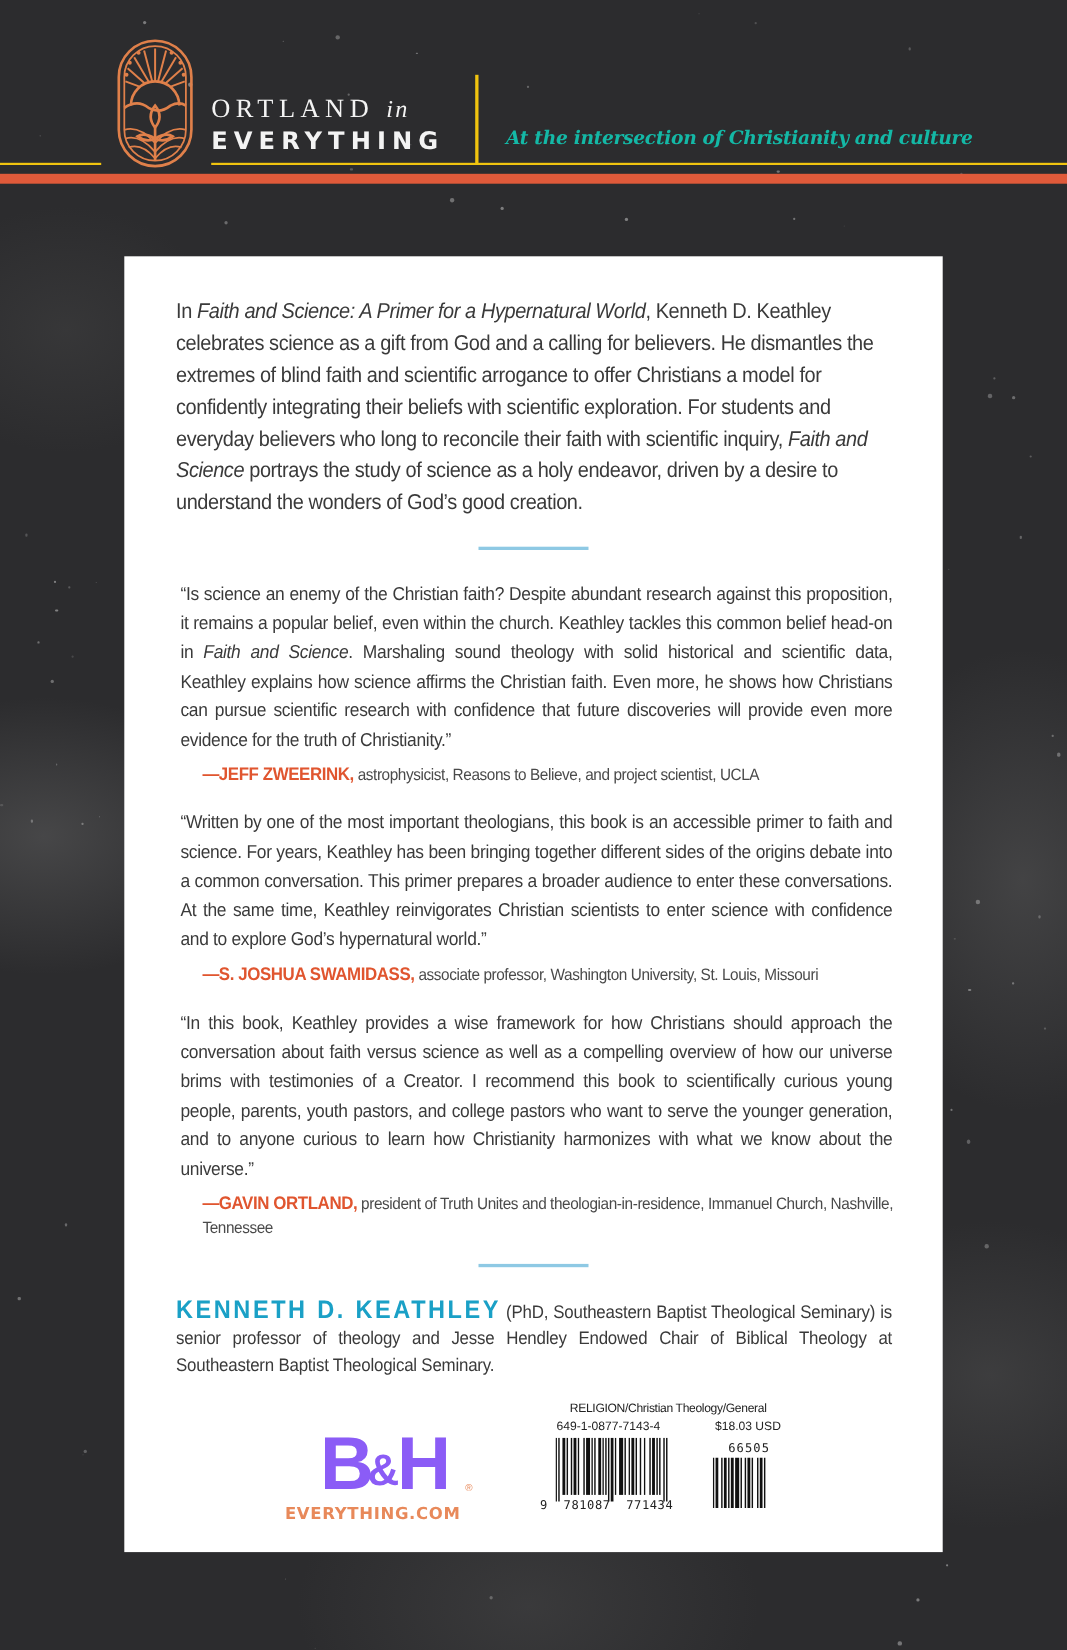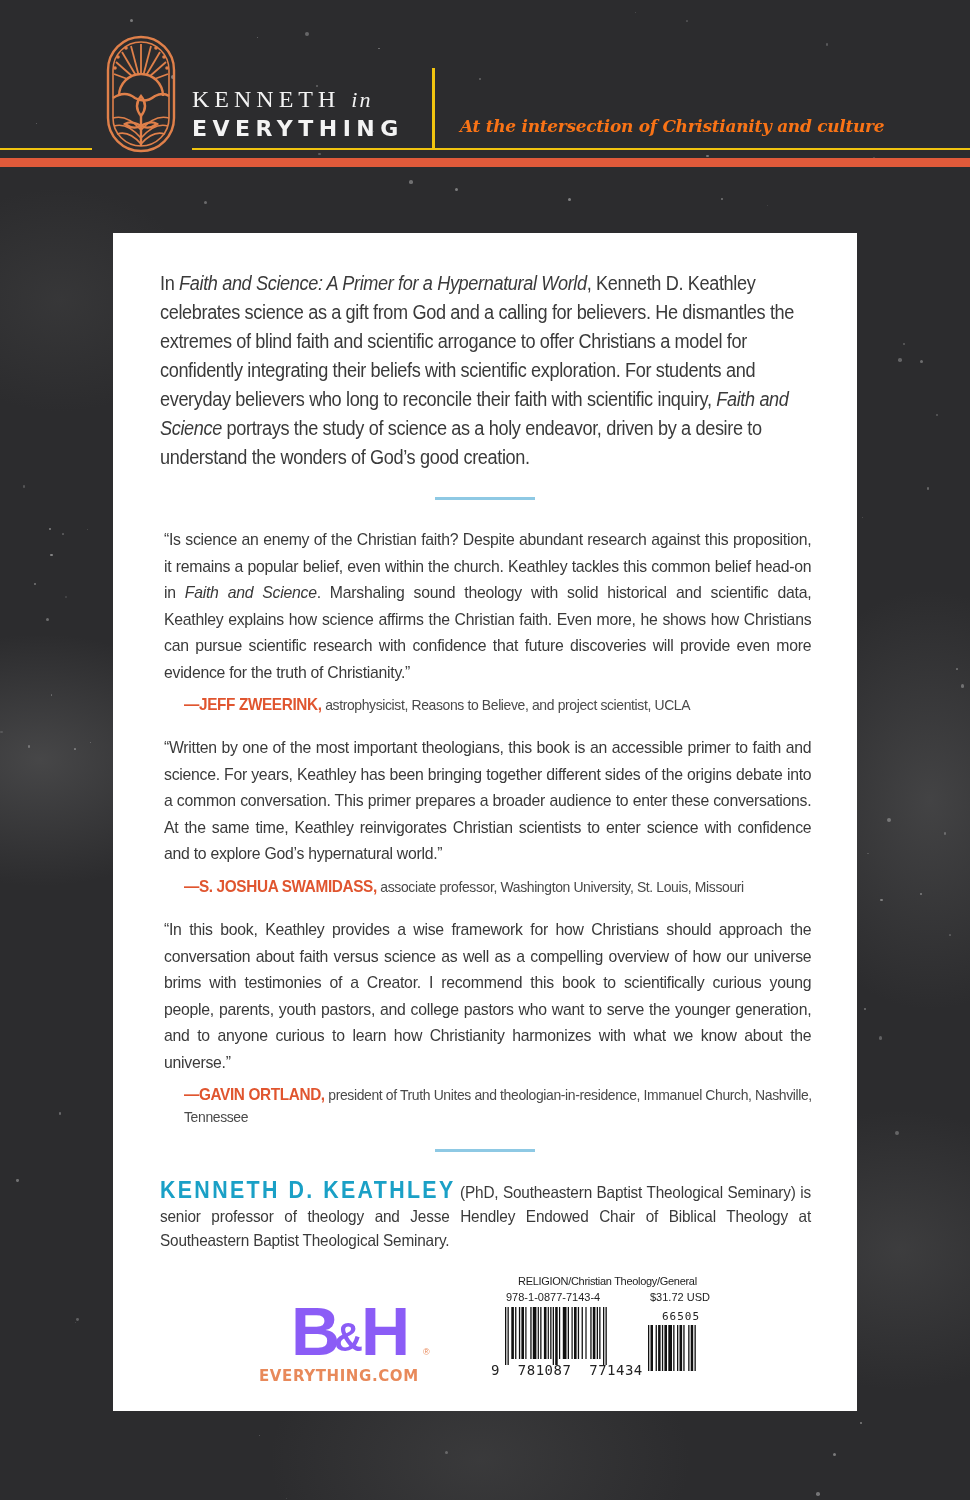--- a/index.html
+++ b/index.html
@@ -32,21 +32,21 @@
     position: absolute; left: 192px; top: 116px;
     font-family: "DejaVu Sans", sans-serif; font-weight: bold; color: #f3f3f3;
     font-size: 22px; letter-spacing: 5.5px;
   }
   .vline { position: absolute; left: 432px; top: 68px; width: 3px; height: 82px; background: #f1c40f; }
   .hline-left { position: absolute; left: 0; top: 148px; width: 92px; height: 2px; background: #f1c40f; }
   .hline-right { position: absolute; left: 192px; top: 148px; width: 778px; height: 2px; background: #f1c40f; }
   .tagline {
     position: absolute; left: 460px; top: 116px;
     font-family: "DejaVu Serif", serif; font-style: italic; font-weight: bold;
-    color: #f97316; font-size: 17px; letter-spacing: -0.3px;
+    color: #14b8a6; font-size: 17px; letter-spacing: -0.3px;
   }
   .red-bar { position: absolute; left: 0; top: 158px; width: 970px; height: 9px; background: #e05a3a; }
 
   
   .card {
     position: absolute; left: 113px; top: 233px; width: 744px; height: 1178px;
     background: #ffffff;
   }
   .blurb {
     position: absolute; left: 47px; top: 36px; width: 652px;
@@ -91,21 +91,21 @@
   }
 
   
   .barcode-box { position: absolute; left: 380px; top: 1040px; width: 240px; height: 112px; }
   .bc-cat { position: absolute; left: 25px; top: 2px; font-size: 11px; color: #222; letter-spacing: -0.3px; }
   .bc-isbn { position: absolute; left: 13px; top: 18px; font-size: 11px; color: #222; }
   .bc-price { position: absolute; left: 157px; top: 18px; font-size: 11px; color: #222; }
   .bc-main { position: absolute; left: 12px; top: 34px; width: 133px; height: 60px; }
   .bc-addon { position: absolute; left: 155px; top: 52px; width: 67px; height: 46px; }
   .bc-addnum { position: absolute; left: 169px; top: 37px; font-family: "DejaVu Sans Mono", monospace; font-size: 11px; color: #222; letter-spacing: 1px; }
-  .bc-digits { position: absolute; left: -2px; top: 89px; font-family: "DejaVu Sans Mono", monospace; font-size: 14px; color: #222; letter-spacing: 0.5px; white-space: pre; }
+  .bc-digits { position: absolute; left: -2px; top: 89px; font-family: "DejaVu Sans Mono", monospace; font-size: 11px; color: #222; letter-spacing: 0.5px; white-space: pre; }
 </style>
 </head>
 <body>
 
 <div class="bg-texture"></div>
 <div id="stars">
     <div class="star" style="left: 76.2012px; top: 1318.31px; width: 2.76826px; height: 2.76826px; opacity: 0.546494;"></div>
     <div class="star" style="left: 74.2843px; top: 747.827px; width: 1.70523px; height: 1.70523px; opacity: 0.703179;"></div>
     <div class="star" style="left: 170.914px; top: 75.1093px; width: 3.81736px; height: 3.81736px; opacity: 0.881932;"></div>
     <div class="star" style="left: 956.05px; top: 668.48px; width: 1.69778px; height: 1.69778px; opacity: 0.62823;"></div>
@@ -197,21 +197,21 @@
     <path d="M14 62 A22 22 0 0 1 58 62" fill="#2c2c2e"></path>
     <path d="M8 64 Q20 56 30 64 Q40 70 50 62 Q58 58 64 62"></path>
     <path d="M36 62 Q28 72 36 82 Q44 72 36 62 Z"></path>
     <line x1="36" y1="82" x2="36" y2="112"></line>
     <path d="M36 92 Q26 86 20 90 Q28 96 36 92"></path>
     <path d="M36 92 Q46 86 52 90 Q44 96 36 92"></path>
     <path d="M8 84 Q22 80 36 96 Q50 80 64 84" stroke-width="1.6"></path>
     <path d="M9 92 Q22 88 36 104 Q50 88 63 92" stroke-width="1.6"></path>
     <path d="M12 100 Q24 96 36 110 Q48 96 60 100" stroke-width="1.6"></path>
   </svg>
-  <div class="brand-line1"><span>KENNETH</span> <span class="in">in</span></div>
+  <div class="brand-line1"><span>ORTLAND</span> <span class="in">in</span></div>
   <div class="brand-line2">EVERYTHING</div>
   <div class="hline-left"></div>
   <div class="hline-right"></div>
   <div class="vline"></div>
   <div class="tagline">At the intersection of Christianity and culture</div>
   <div class="red-bar"></div>
 </div>
 
 <div class="card">
   <div class="blurb" style="width:700px;">
@@ -248,22 +248,22 @@
   </div>
 
   <div class="pub-logo">
     <div class="bh-mark"><span>B</span><span class="amp">&amp;</span><span>H</span></div>
     <div class="reg">®</div>
     <div class="bh-url">EVERYTHING.COM</div>
   </div>
 
   <div class="barcode-box">
     <div class="bc-cat">RELIGION/Christian Theology/General</div>
-    <div class="bc-isbn">978-1-0877-7143-4</div>
-    <div class="bc-price">$31.72 USD</div>
+    <div class="bc-isbn">649-1-0877-7143-4</div>
+    <div class="bc-price">$18.03 USD</div>
     <svg class="bc-main" id="bc-main" viewBox="0 0 133 60">
         <rect x="0" y="0" width="1.3" height="58" fill="#111"></rect>
         <rect x="2.5" y="0" width="1.3" height="58" fill="#111"></rect>
         <rect x="6.3" y="0" width="2.6" height="52" fill="#111"></rect>
         <rect x="10.1" y="0" width="1.3" height="52" fill="#111"></rect>
         <rect x="13.9" y="0" width="1.3" height="52" fill="#111"></rect>
         <rect x="16.400000000000002" y="0" width="2.6" height="52" fill="#111"></rect>
         <rect x="20.300000000000004" y="0" width="1.2" height="52" fill="#111"></rect>
         <rect x="25.300000000000004" y="0" width="1.3" height="52" fill="#111"></rect>
         <rect x="27.800000000000004" y="0" width="3.6" height="52" fill="#111"></rect>

